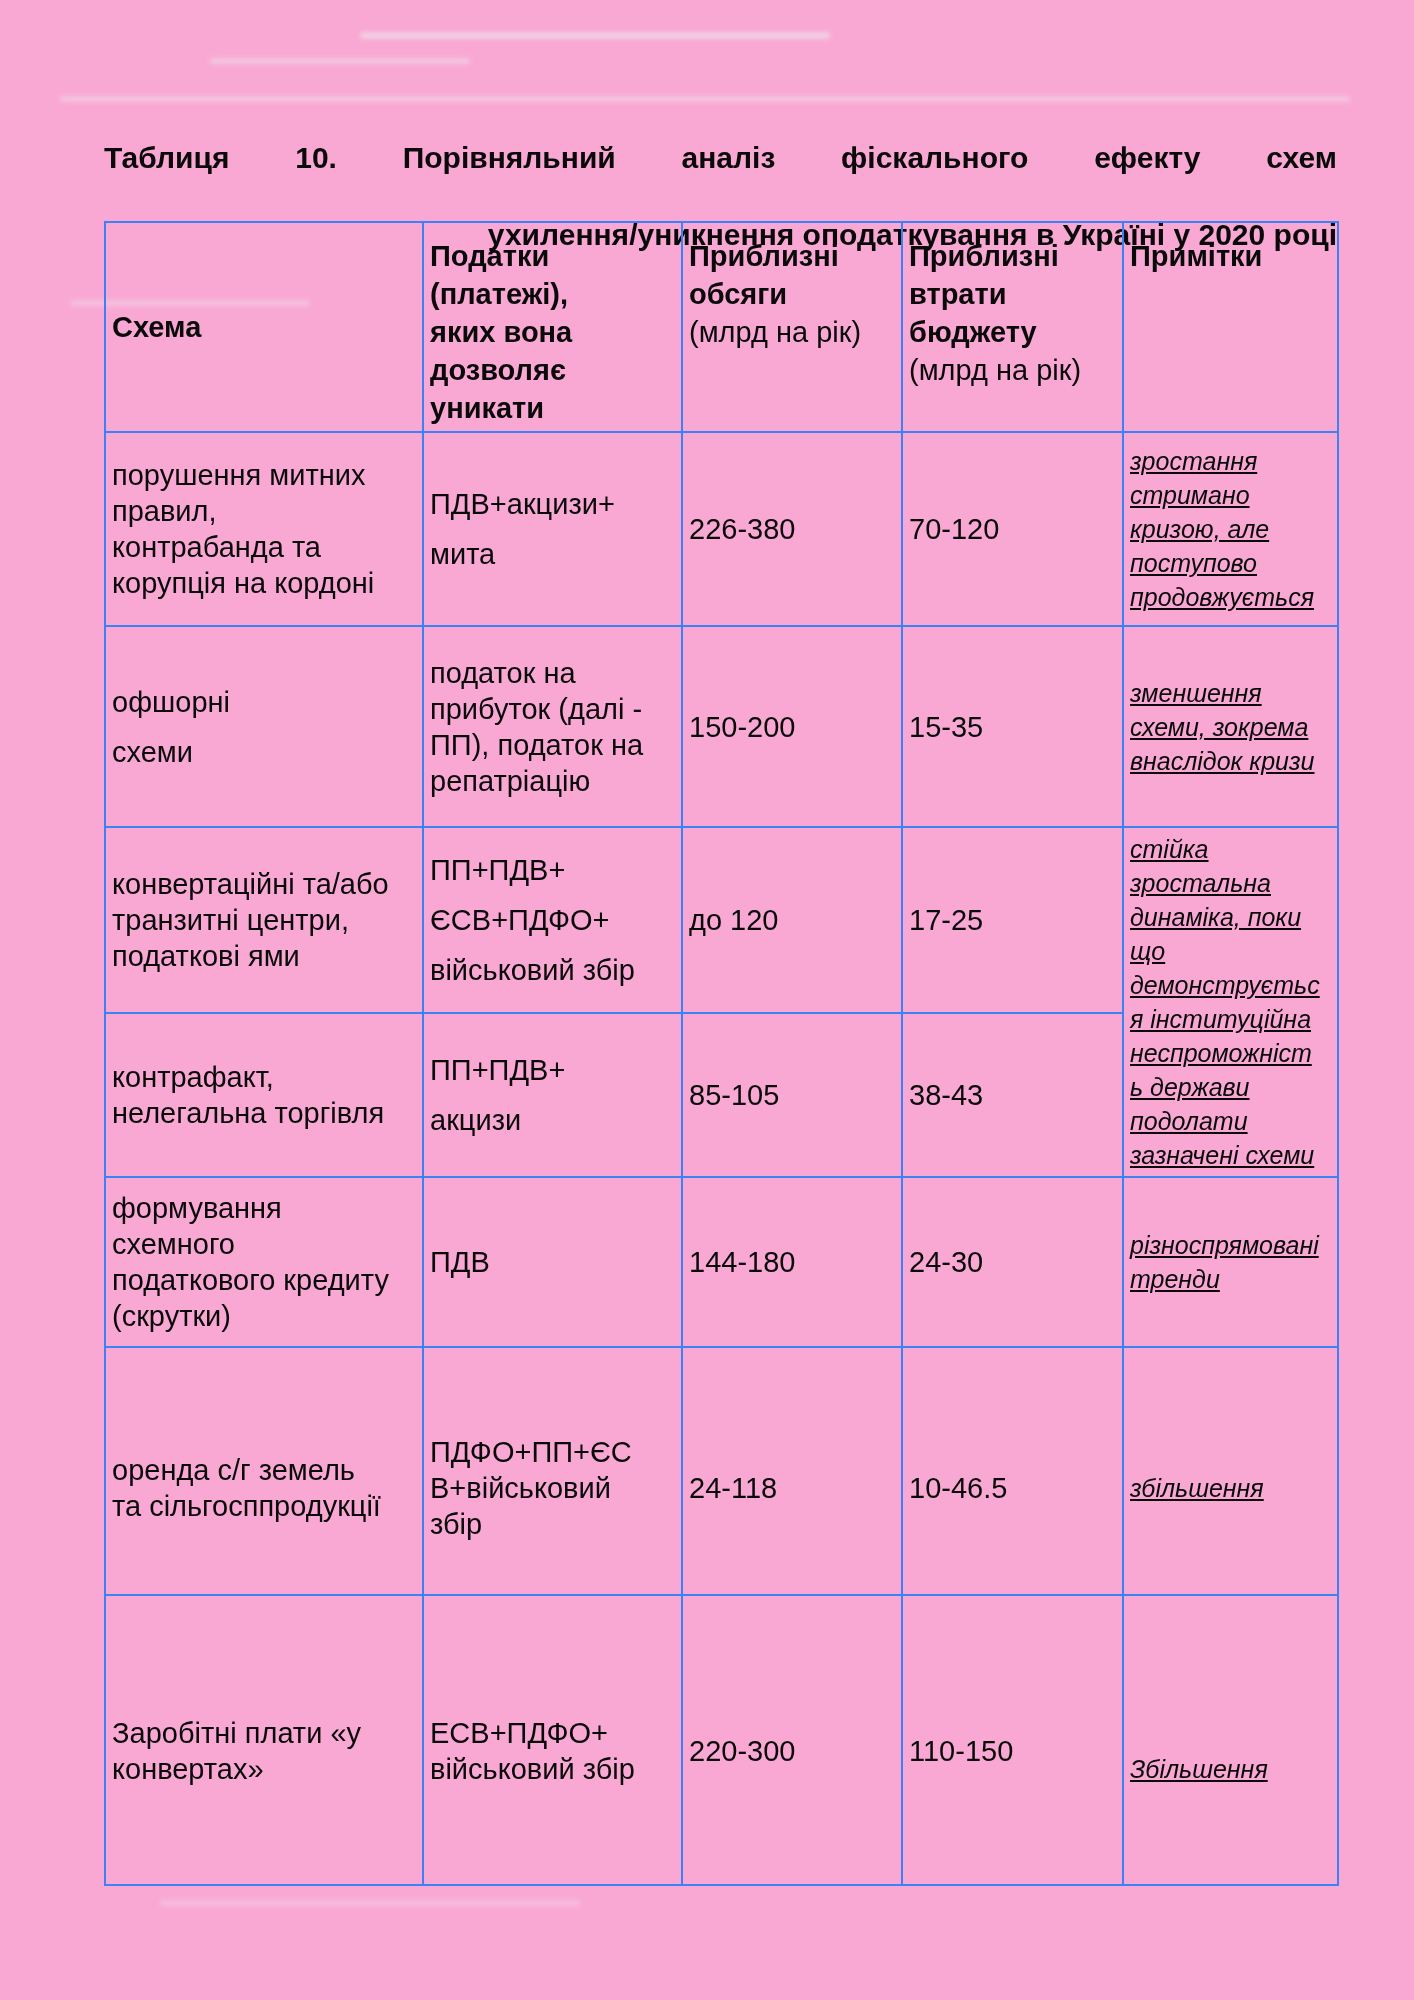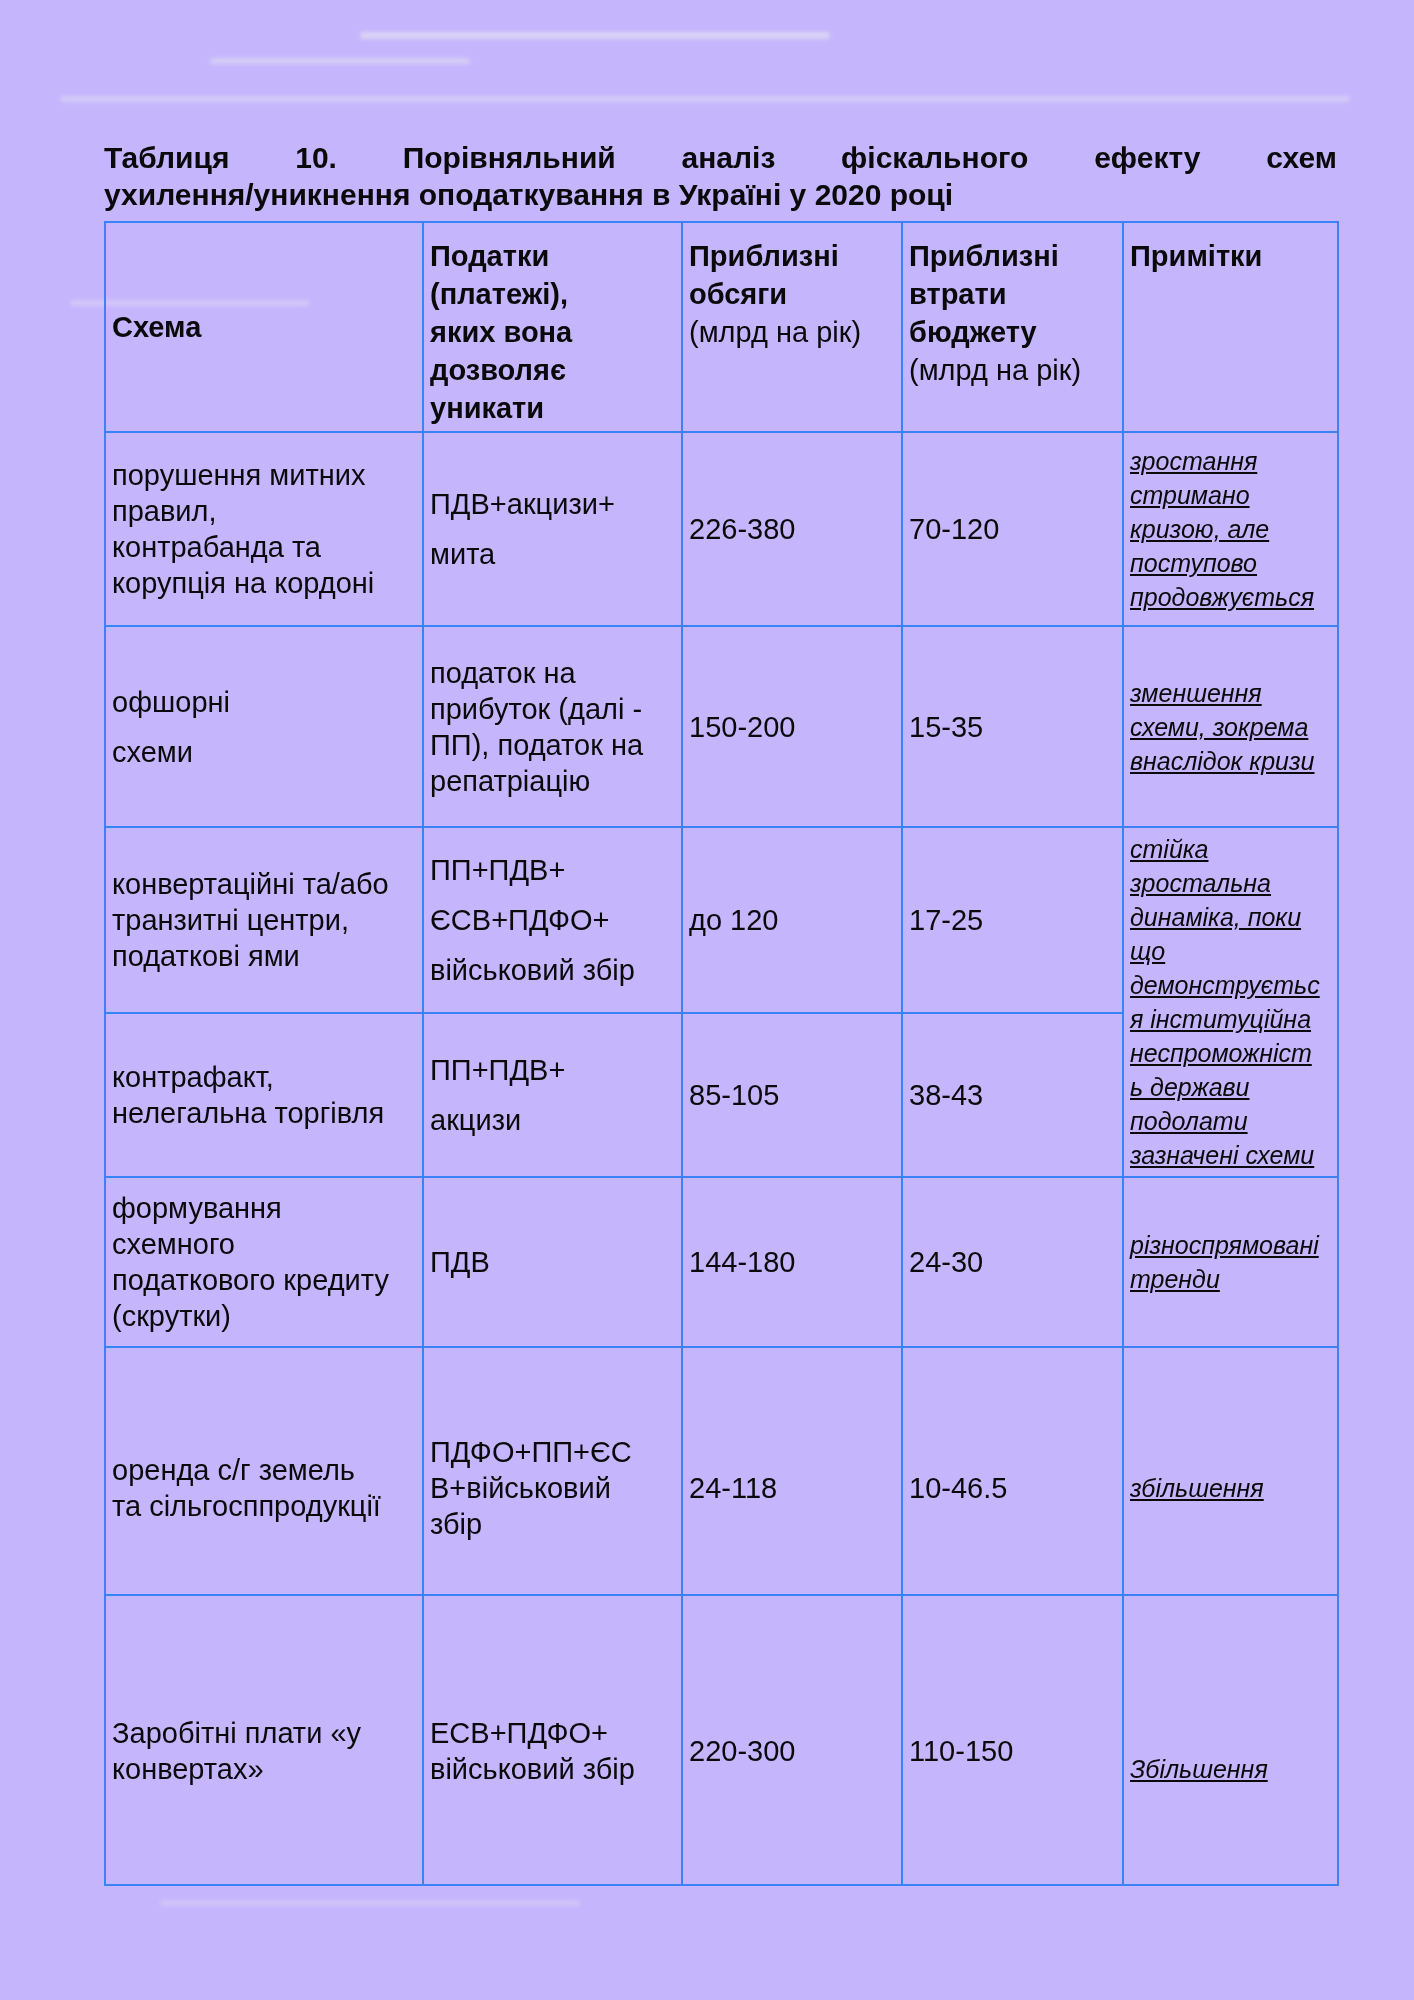--- a/index.html
+++ b/index.html
@@ -1,21 +1,21 @@
 <!DOCTYPE html>
 <html><head>
 <meta charset="utf-8">
 <style>
   * { margin: 0; padding: 0; box-sizing: border-box; }
   html, body { background: #ffffff; }
   .page {
     position: relative;
     width: 1414px;
     height: 2000px;
-    background: #c4b5fd;
+    background: #f9a8d4;
     font-family: "Liberation Sans", "DejaVu Sans", sans-serif;
     color: #000000;
     overflow: hidden;
   }
 
   
   .noise { position: absolute; background: #ededed; filter: blur(2px); border-radius: 3px; }
   .n1 { left: 360px; top: 32px;  width: 470px; height: 7px; opacity: .55; }
   .n2 { left: 60px;  top: 96px;  width: 1290px; height: 6px; opacity: .4; }
   .n3 { left: 210px; top: 58px;  width: 260px; height: 6px; opacity: .45; }
@@ -26,21 +26,21 @@
     position: absolute;
     left: 104px;
     top: 139px;
     width: 1233px;
     font-size: 30px;
     font-weight: bold;
     line-height: 37px;
     color: #0a0a0a;
   }
   .doc-title .t-line1 { text-align: justify; text-align-last: justify; }
-  .doc-title .t-line2 { text-align: left; }
+  .doc-title .t-line2 { text-align: right; margin-top: 40px; }
 
   table.main {
     position: absolute;
     left: 104px;
     top: 221px;
     width: 1233px;
     border-collapse: collapse;
     table-layout: fixed;
   }
   table.main col.c1 { width: 318px; }

